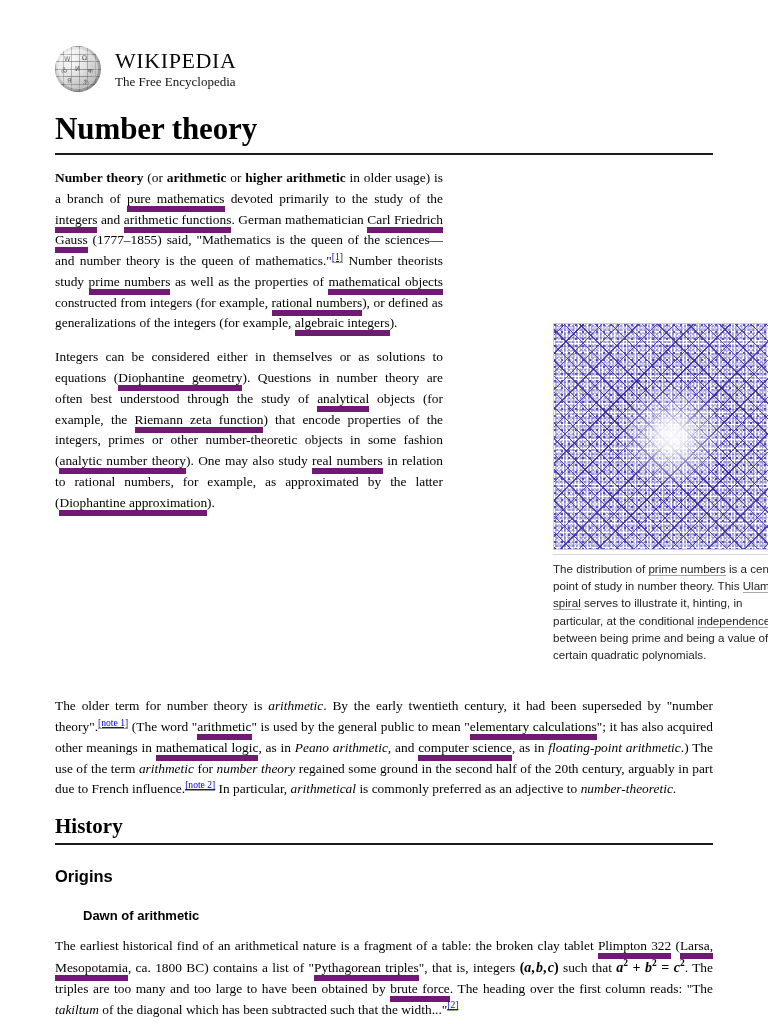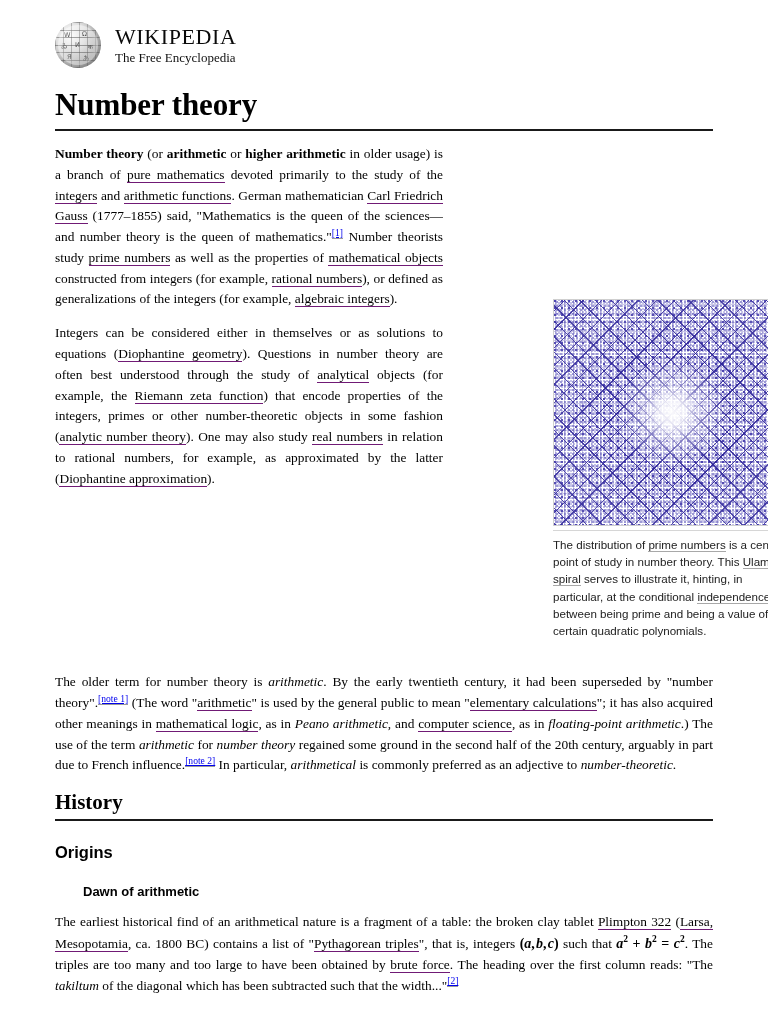--- a/index.html
+++ b/index.html
@@ -19,21 +19,21 @@
     width: 768px;
     height: 1024px;
     box-sizing: border-box;
     padding: 0 55px;
   }
 
   
   .logo-row {
     display: flex;
     align-items: center;
-    padding-top: 19px;
+    padding-top: 43px;
     height: 52px;
   }
   .globe {
     width: 46px;
     height: 46px;
     border-radius: 50%;
     position: relative;
     background:
       radial-gradient(circle at 34% 30%, #fdfdfd 0%, #e3e3e3 34%, #c2c2c2 62%, #9c9c9c 86%, #7d7d7d 100%);
     box-shadow: inset -3px -3px 6px rgba(0,0,0,0.22);
@@ -105,21 +105,21 @@
     text-align: justify;
     margin: 13px 0 0 0;
   }
   .lead-wrap { position: relative; }
   .col-left {
     width: 388px;
   }
   a.wl {
     color: inherit;
     text-decoration: none;
-    border-bottom: 1px solid #701a75;
+    border-bottom: 6px solid #701a75;
   }
   .sup {
     font-size: 9.6px;
     vertical-align: super;
     line-height: 0;
     border-bottom: 1px solid #9a9a9a;
     white-space: nowrap;
   }
   .mathv {
     font-family: "Liberation Serif", "DejaVu Serif", serif;

